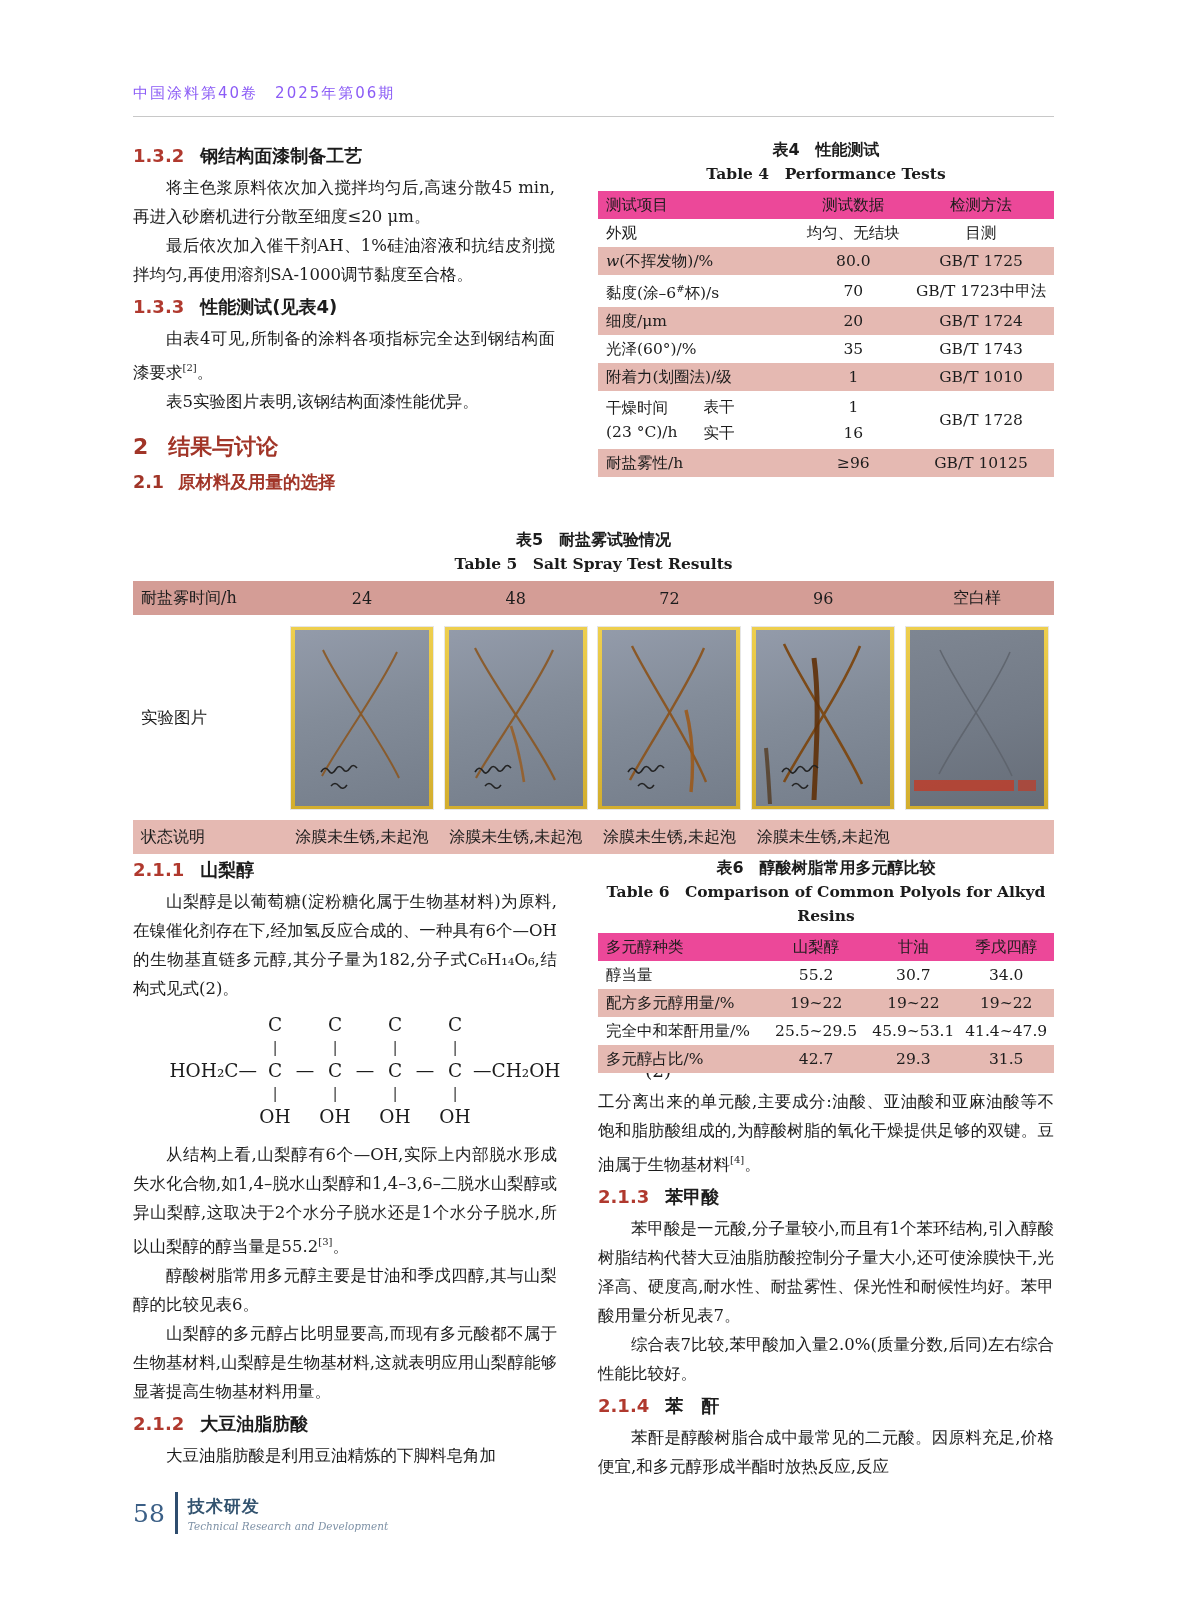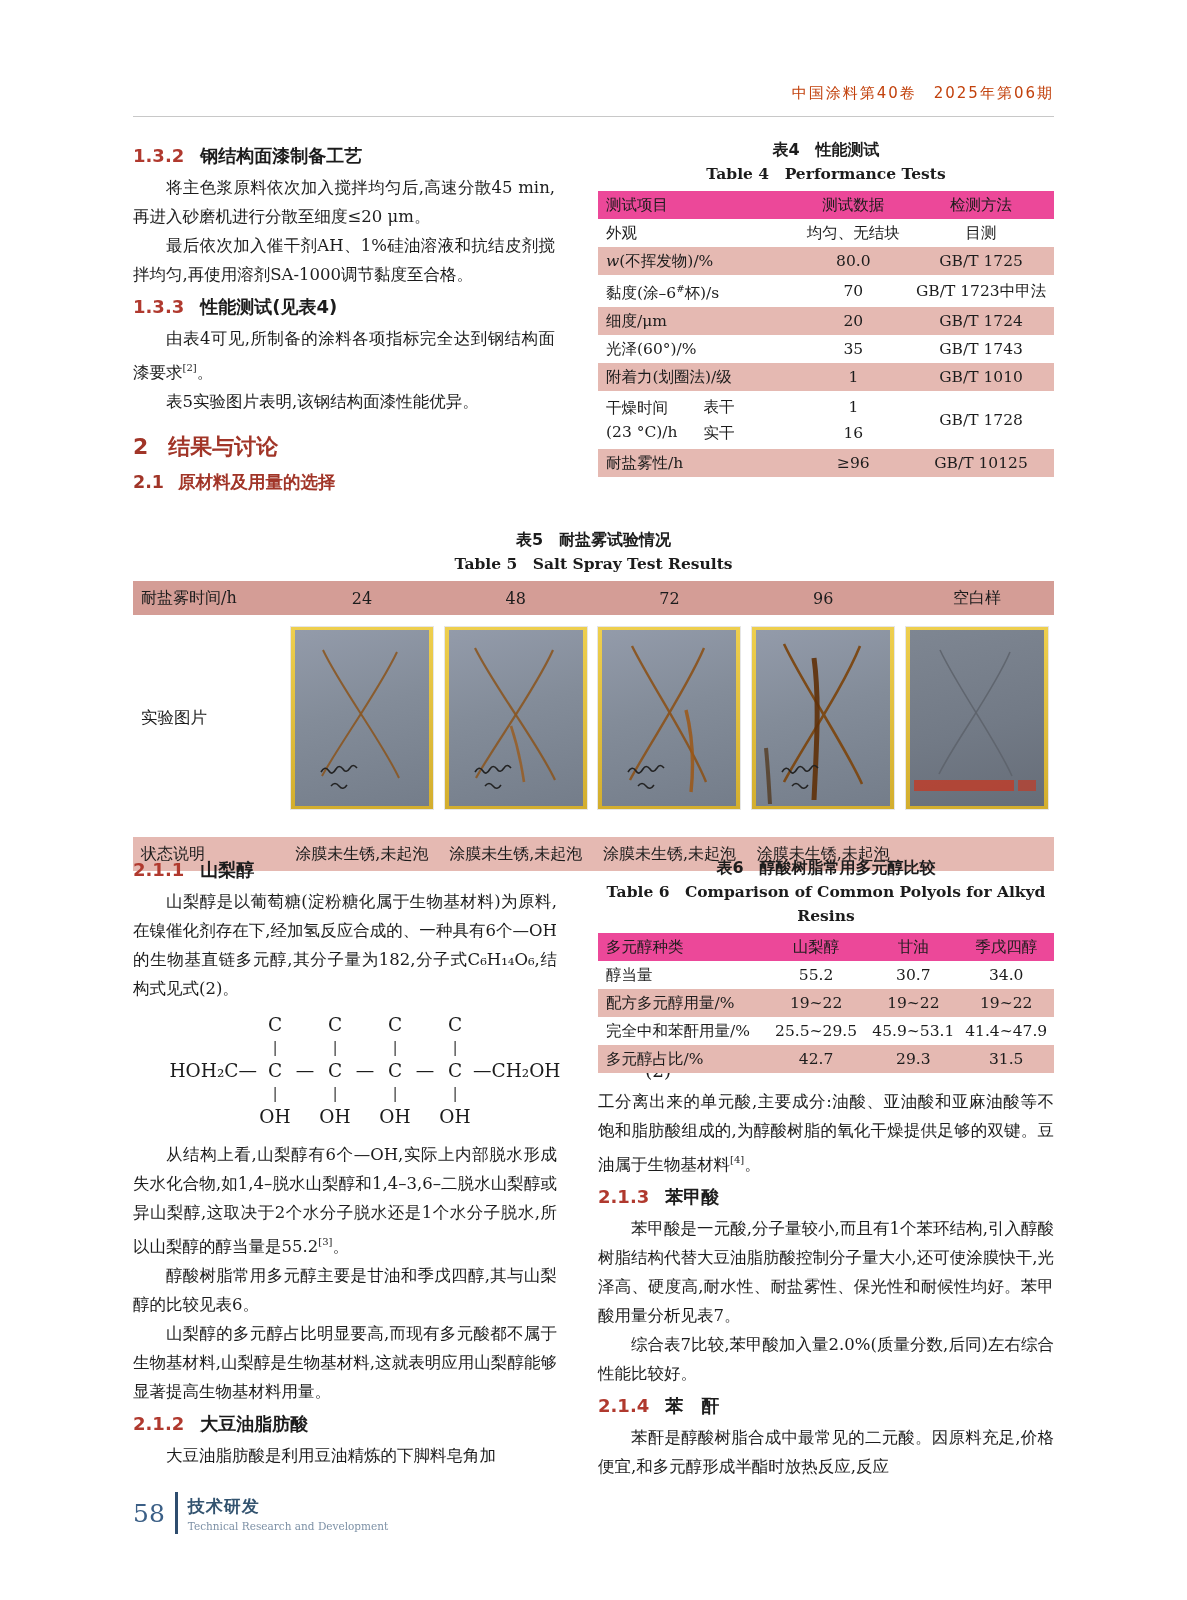--- a/index.html
+++ b/index.html
@@ -1,20 +1,20 @@
 <!DOCTYPE html>
 <html><head>
 <meta charset="utf-8">
 <style>
   html,body{margin:0;padding:0;background:#e9e9e9;}
   .page{position:relative;width:1187px;height:1600px;background:#ffffff;margin:0 auto;overflow:hidden;
         font-family:"DejaVu Serif",serif;color:#1c1c1c;}
   
-  .pagehead{position:absolute;left:133px;top:84px;width:921px;display:flex;justify-content:flex-end;
-            font-size:15px;color:#c2410c;padding-bottom:13px;border-bottom:1px solid #c8c8c8;
+  .pagehead{position:absolute;left:133px;top:84px;width:921px;display:flex;justify-content:flex-start;
+            font-size:15px;color:#8b5cf6;padding-bottom:13px;border-bottom:1px solid #c8c8c8;
             font-family:"DejaVu Sans",sans-serif;letter-spacing:2px;}
   
   .colL1{position:absolute;left:133px;top:138px;width:422px;}
   .colR1{position:absolute;left:598px;top:138px;width:456px;}
   .t5block{position:absolute;left:133px;top:528px;width:921px;}
   .colL2{position:absolute;left:133px;top:852px;width:424px;}
   .colR2{position:absolute;left:598px;top:856px;width:456px;}
   
   p.body{margin:0;font-size:16.5px;line-height:29px;text-align:justify;text-indent:2em;}
   p.noind{text-indent:0;}
@@ -39,42 +39,42 @@
   .dryflex .dlab{line-height:24px;}
   .dryflex .dsub{margin-left:26px;line-height:26px;}
   .stack div{line-height:26px;}
   
   .t5head,.t5status{display:grid;grid-template-columns:152px repeat(5,1fr);align-items:center;
                     font-size:16px;height:34px;}
   .t5head{background:#d49d96;}
   .t5status{background:#e5b9b2;}
   .t5head .hl,.t5status .hl{text-align:left;padding-left:8px;}
   .t5head div,.t5status div{text-align:center;}
-  .t5imgs{display:grid;grid-template-columns:152px repeat(5,1fr);align-items:center;padding:12px 0 28px 0;}
+  .t5imgs{display:grid;grid-template-columns:152px repeat(5,1fr);align-items:center;padding:12px 0 11px 0;}
   .t5lab{font-size:16.5px;padding-left:8px;}
   .pcell{display:flex;justify-content:center;}
   .panel{padding:3px 4px;background:linear-gradient(180deg,#eecf4e,#d3ae2e);box-shadow:0 0 0 1px #e6e6e6;}
   .pinner{width:134px;height:176px;background:linear-gradient(165deg,#939baa 0%,#838c99 45%,#747d8a 100%);}
   .pinner.dark{background:linear-gradient(165deg,#7e8692 0%,#727a86 55%,#666d78 100%);}
   
   .formula{margin:10px 0 12px 6px;font-size:18.5px;position:relative;}
   .frow{height:23px;line-height:23px;white-space:nowrap;}
   .fl{display:inline-block;width:118px;text-align:right;}
   .fc{display:inline-block;width:36px;text-align:center;}
   .fs{display:inline-block;width:24px;text-align:center;}
   .fr{display:inline-block;width:120px;text-align:left;}
   .flab{display:inline-block;margin-left:52px;}
   .fbar{font-size:14px;}
   
   .pagefoot{position:absolute;left:133px;top:1492px;display:flex;align-items:center;}
   .pageno{font-size:25px;color:#3b5f86;margin-right:10px;}
   .fdiv{width:3px;height:42px;background:#2e4d6e;margin-right:10px;}
   .fstack{display:flex;flex-direction:column;}
   .fzh{font-size:17px;font-weight:bold;color:#33536f;font-family:"DejaVu Sans",sans-serif;letter-spacing:1px;}
-  .fen{font-size:10.5px;color:#7d91a6;margin-top:2px;}
+  .fen{font-size:10.5px;color:#7d91a6;margin-top:2px;font-style:italic;}
 </style>
 </head>
 <body>
 
 <div class="page">
 
   <div class="pagehead">
     <span>中国涂料</span>
     <span>第40卷　2025年第06期</span>
   </div>

